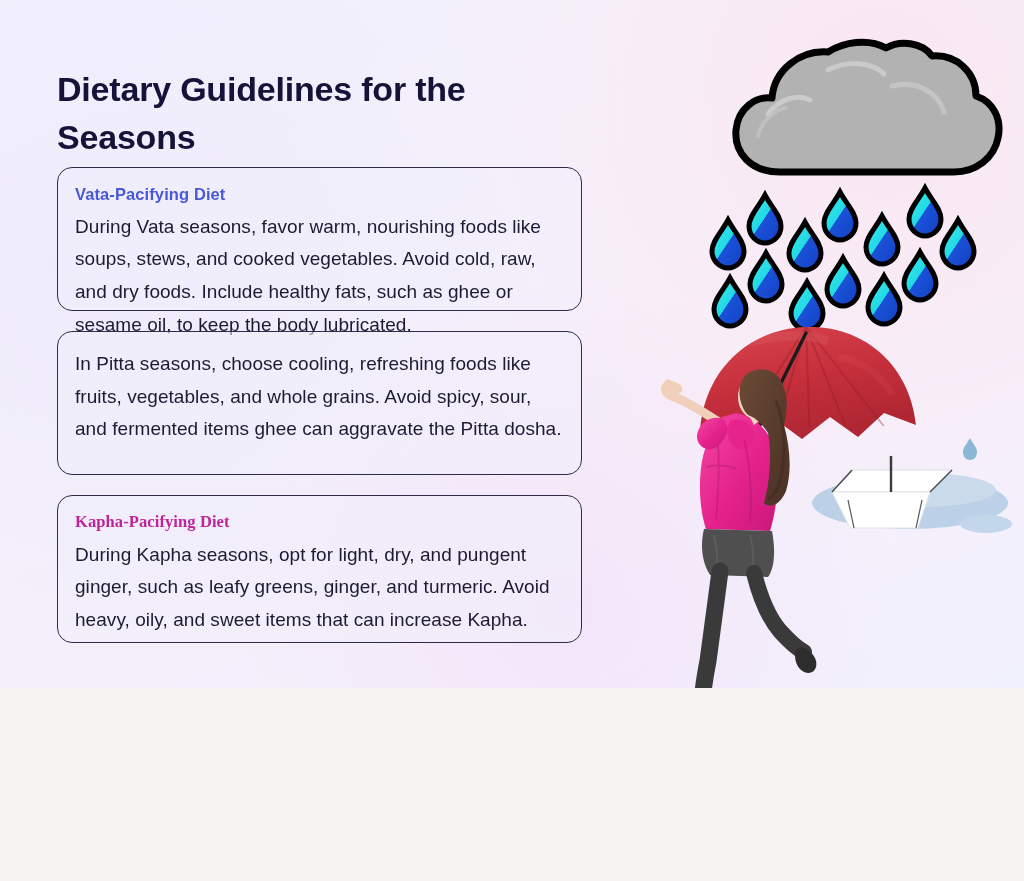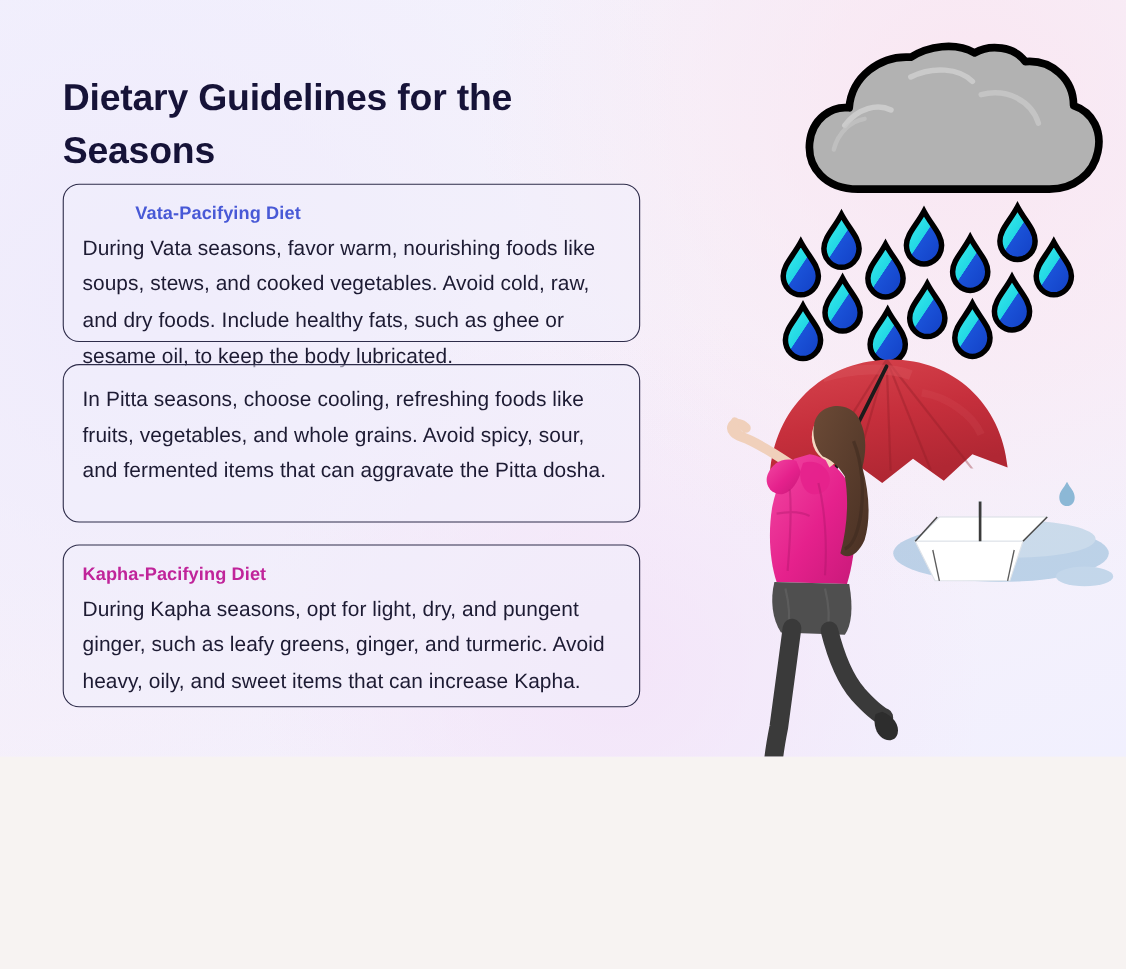--- a/index.html
+++ b/index.html
@@ -61,30 +61,30 @@
   #illustration svg{position:absolute;left:0;top:0;}
 </style>
 </head>
 <body>
 
 <div id="slide">
 
   <h1 id="page-title">Dietary Guidelines for the Seasons</h1>
 
   <div class="card" id="card-vata">
-    <p class="card-title" style="color: rgb(72, 89, 214); margin-left: 48px;">Vata-Pacifying Diet</p>
+    <p class="card-title" style="color: rgb(72, 89, 214);">Vata-Pacifying Diet</p>
     <p class="card-body">During Vata seasons, favor warm, nourishing foods like soups, stews, and cooked vegetables. Avoid cold, raw, and dry foods. Include healthy fats, such as ghee or sesame oil, to keep the body lubricated.</p>
   </div>
 
   <div class="card" id="card-pitta">
-    <p class="card-body">In Pitta seasons, choose cooling, refreshing foods like fruits, vegetables, and whole grains. Avoid spicy, sour, and fermented items that can aggravate the Pitta dosha.</p>
+    <p class="card-body">In Pitta seasons, choose cooling, refreshing foods like fruits, vegetables, and whole grains. Avoid spicy, sour, and fermented items ghee can aggravate the Pitta dosha.</p>
   </div>
 
   <div class="card" id="card-kapha">
-    <p class="card-title" style="color: rgb(192, 36, 154);">Kapha-Pacifying Diet</p>
+    <p class="card-title" style="color: rgb(192, 36, 154); font-family: Liberation Serif, serif;">Kapha-Pacifying Diet</p>
     <p class="card-body">During Kapha seasons, opt for light, dry, and pungent ginger, such as leafy greens, ginger, and turmeric. Avoid heavy, oily, and sweet items that can increase Kapha.</p>
   </div>
 
   <div id="illustration">
     <svg width="424" height="668" viewBox="0 0 424 668" xmlns="http://www.w3.org/2000/svg">
       <defs>
         <linearGradient id="dropGrad" x1="0" y1="0" x2="1" y2="1">
           <stop offset="0%" stop-color="#3ef0ef"></stop>
           <stop offset="48%" stop-color="#22d8e4"></stop>
           <stop offset="49%" stop-color="#1a52d8"></stop>

